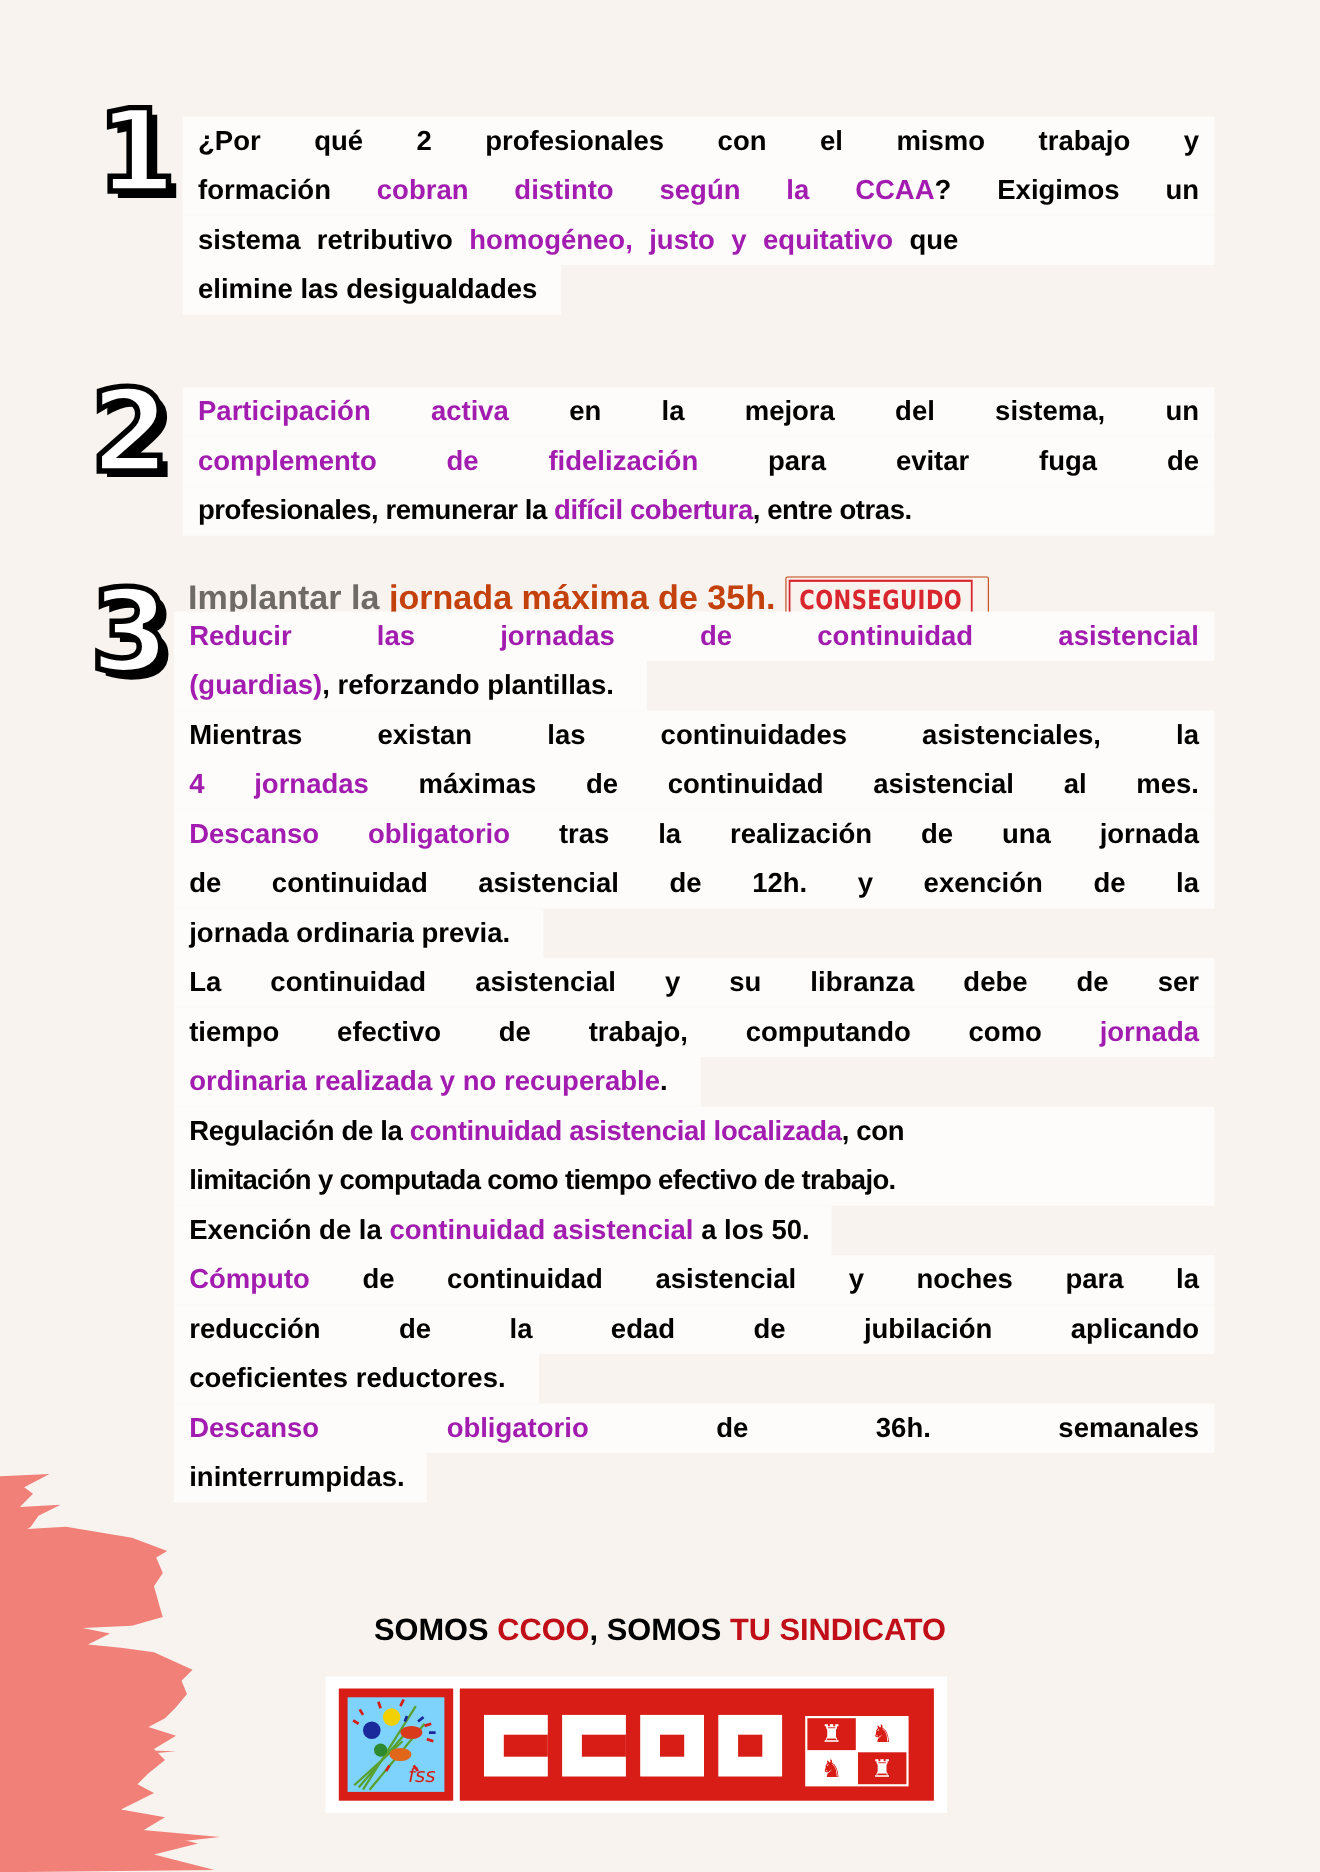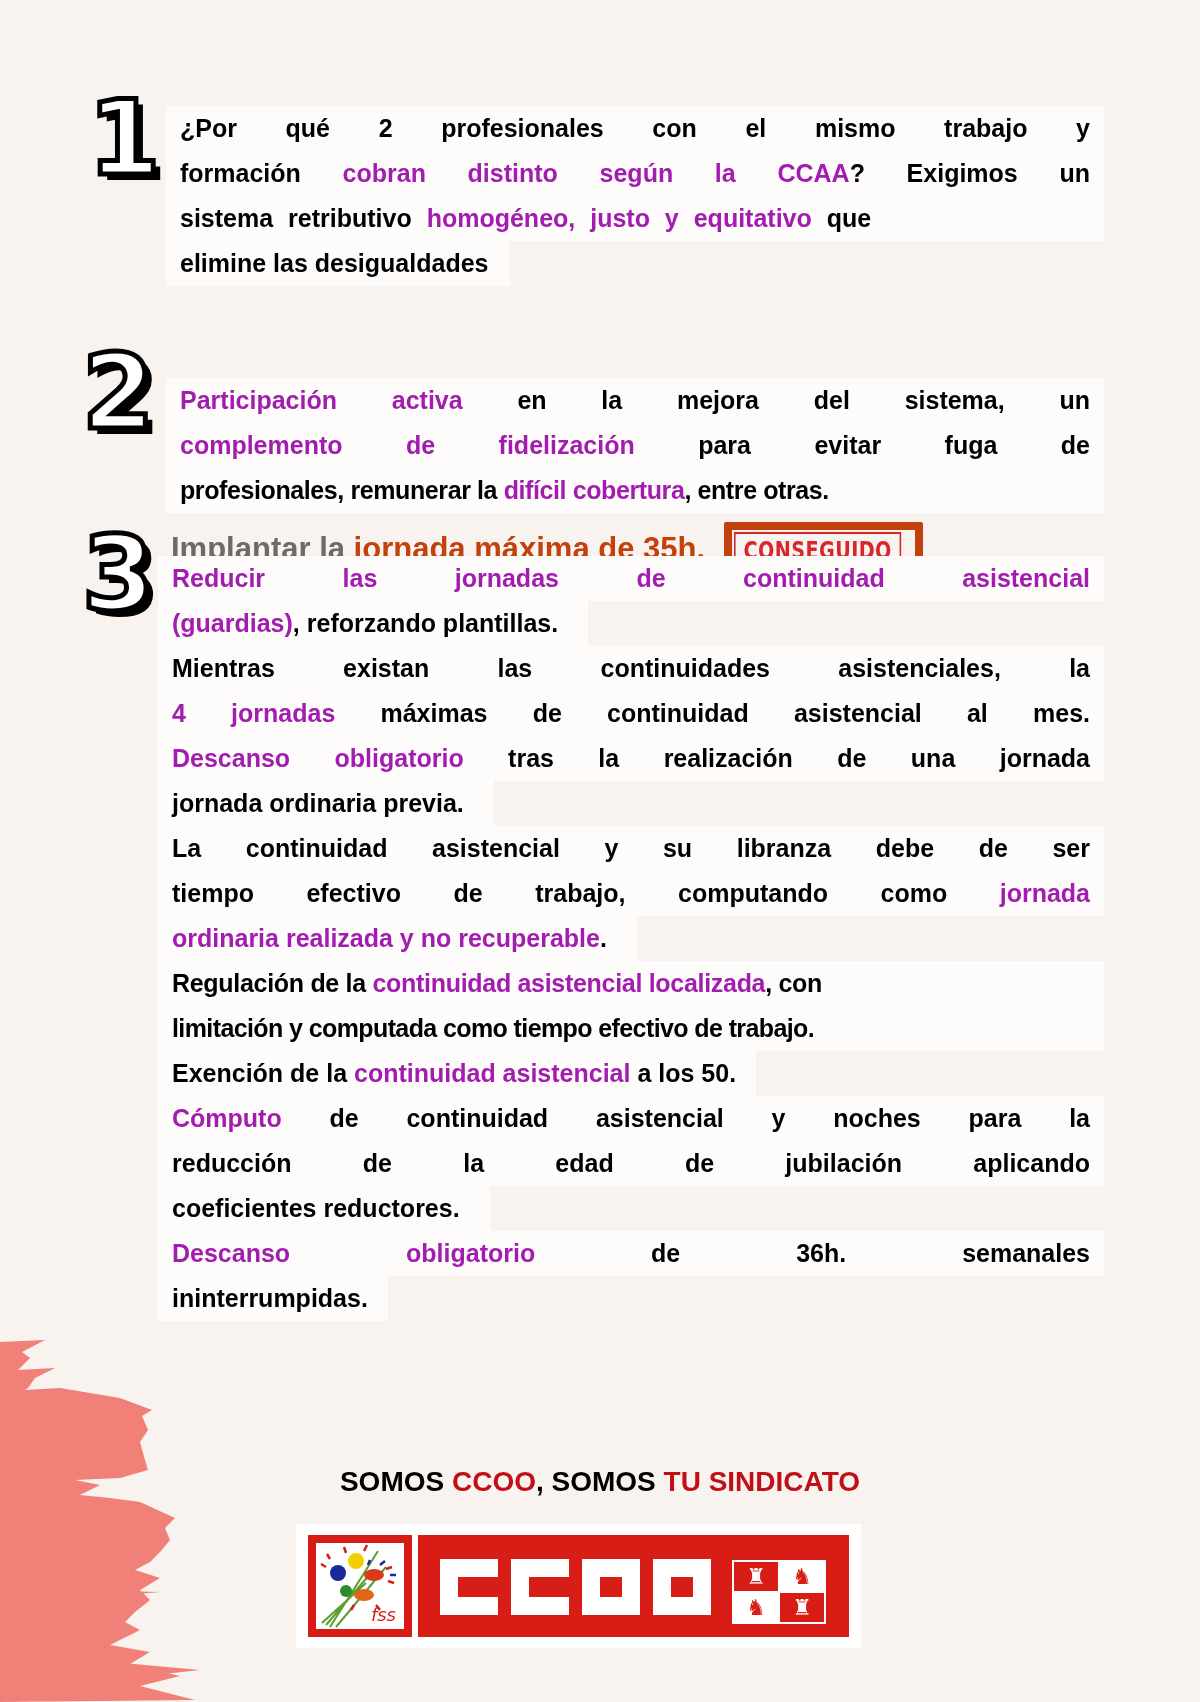--- a/index.html
+++ b/index.html
@@ -19,43 +19,43 @@
   .line {
     display:block; background:#fdfcfb; font-weight:bold; font-size:25px;
     line-height:45px; padding:0 14px; box-sizing:border-box; white-space:nowrap;
   }
   .line.j { text-align:justify; text-align-last:justify; }
   .line.short { display:inline-block; }
   .g { color:#a21caf; }
   .dim { color:#6e6a66; }
   .dimg { color:#c2410c; }
   .stamp {
-    display:inline-block; vertical-align:middle; margin-left:10px;
-    border:8px solid #c2410c; padding:2px; border-radius:2px;
+    display:inline-block; vertical-align:middle; 
+    border:1px solid #c2410c; padding:2px; border-radius:2px;
   }
   .stamp span {
     display:block; border:2px solid #d9262e; color:#d9262e;
     font-family:"DejaVu Sans", sans-serif; font-weight:bold; font-size:24px;
     padding:3px 10px; line-height:28px; letter-spacing:0.5px;
     transform:scaleX(0.8); transform-origin:left center; margin-right:-30px;
   }
   .slogan {
     position:absolute; left:0; width:1200px; top:1466px; text-align:center;
     font-weight:bold; font-size:28px; letter-spacing:0px;
   }
   .slogan .r { color:#c00f18; }
   .logo {
     position:absolute; left:296px; top:1524px; width:565px; height:124px;
     background:#fff; box-sizing:border-box;
   }
   .fss {
     position:absolute; left:12px; top:11px; width:104px; height:102px;
     background:#d81c16; box-sizing:border-box; padding:8px;
   }
-  .fss-inner { width:100%; height:100%; background:#ffffff; position:relative; overflow:hidden; }
+  .fss-inner { width:100%; height:100%; background:#7dd3fc; position:relative; overflow:hidden; }
   .fss-text { position:absolute; right:8px; bottom:4px; color:#d81c16; font-style:italic; font-size:18px; font-family:"DejaVu Sans", sans-serif; }
   .ccoo {
     position:absolute; left:122px; top:11px; width:431px; height:102px; background:#d81c16;
   }
   .ccoo-letters { position:absolute; left:22px; top:24px; display:flex; gap:13px; }
   .cl { width:58px; height:56px; background:#fff; position:relative; }
   .cl.c::after { content:""; position:absolute; left:18px; top:18px; width:40px; height:20px; background:#d81c16; }
   .cl.o::after { content:""; position:absolute; left:18px; top:18px; width:22px; height:20px; background:#d81c16; }
   .shield {
     position:absolute; left:314px; top:25px; width:94px; height:64px; background:#fff;
@@ -78,38 +78,39 @@
 
 <div class="num" style="left:88px; top:86px;">1</div>
 <div class="block" style="left:166px; top:106px; width:938px;">
   <span class="line j"><span>¿Por qué 2 profesionales con el mismo trabajo y</span></span>
   <span class="line j"><span>formación </span><span class="g">cobran distinto según la CCAA</span><span>? Exigimos un</span></span>
   <span class="line" style="word-spacing:8px;"><span>sistema retributivo </span><span class="g">homogéneo, justo y equitativo</span><span> que</span></span>
   <span class="line short" style="padding-right:22px;"><span>elimine las desigualdades</span></span>
 </div>
 
 <div class="num" style="left:82px; top:340px;">2</div>
-<div class="block" style="left:166px; top:352px; width:938px;margin-top:26px;">
+<div class="block" style="left:166px; top:352px; width:938px;">
   <span class="line j"><span class="g">Participación activa</span><span> en la mejora del sistema, un</span></span>
   <span class="line j"><span class="g">complemento de fidelización</span><span> para evitar fuga de</span></span>
   <span class="line" style="letter-spacing:-0.4px;"><span>profesionales, remunerar la </span><span class="g">difícil cobertura</span><span>, entre otras.</span></span>
 </div>
 
 <div class="num" style="left:82px; top:522px;">3</div>
 <div class="block" style="left:171px; top:522px; white-space:nowrap; font-weight:bold; font-size:31px; line-height:44px;">
   <span class="dim">Implantar la </span><span class="dimg">jornada máxima de 35h.</span>
   <span class="stamp"><span>CONSEGUIDO</span></span>
 </div>
 
 <div class="block" style="left:158px; top:556px; width:946px;">
   <span class="line j"><span class="g">Reducir las jornadas de continuidad asistencial</span></span>
   <span class="line short" style="padding-right:30px;"><span class="g">(guardias)</span><span>, reforzando plantillas.</span></span>
   <span class="line j"><span>Mientras existan las continuidades asistenciales, la</span></span>
   <span class="line j"><span class="g">4 jornadas</span><span> máximas de continuidad asistencial al mes.</span></span>
   <span class="line j"><span class="g">Descanso obligatorio</span><span> tras la realización de una jornada</span></span>
+  <span class="line j"><span>de continuidad asistencial de 12h. y exención de la</span></span>
   <span class="line short" style="padding-right:30px;"><span>jornada ordinaria previa.</span></span>
   <span class="line j"><span>La continuidad asistencial y su libranza debe de ser</span></span>
   <span class="line j"><span>tiempo efectivo de trabajo, computando como </span><span class="g">jornada</span></span>
   <span class="line short" style="padding-right:30px;"><span class="g">ordinaria realizada y no recuperable</span><span>.</span></span>
   <span class="line" style="letter-spacing:-0.3px;"><span>Regulación de la </span><span class="g">continuidad asistencial localizada</span><span>, con</span></span>
   <span class="line" style="letter-spacing:-0.6px;"><span>limitación y computada como tiempo efectivo de trabajo.</span></span>
   <span class="line short" style="padding-right:20px;"><span>Exención de la </span><span class="g">continuidad asistencial</span><span> a los 50.</span></span>
   <span class="line j"><span class="g">Cómputo</span><span> de continuidad asistencial y noches para la</span></span>
   <span class="line j"><span>reducción de la edad de jubilación aplicando</span></span>
   <span class="line short" style="padding-right:30px;"><span>coeficientes reductores.</span></span>

